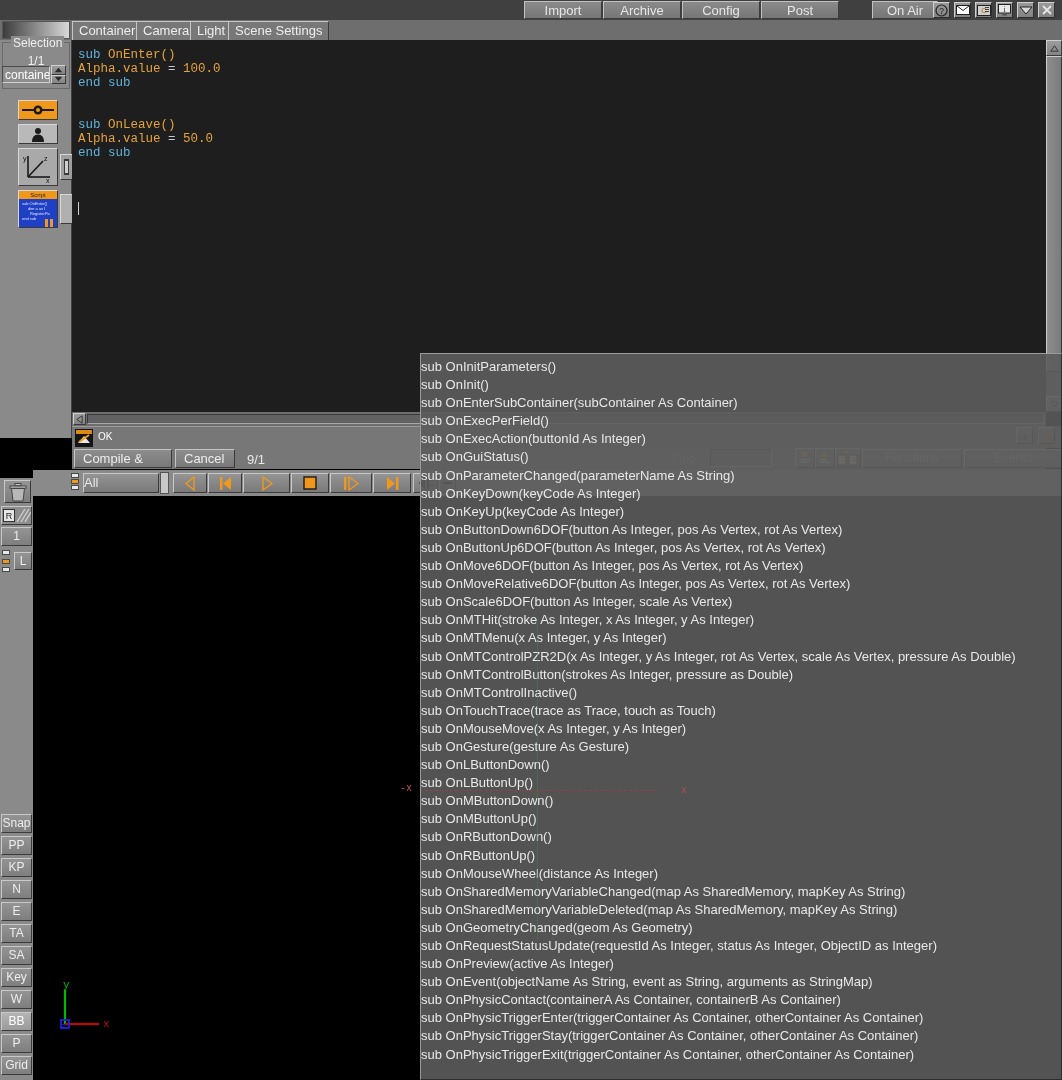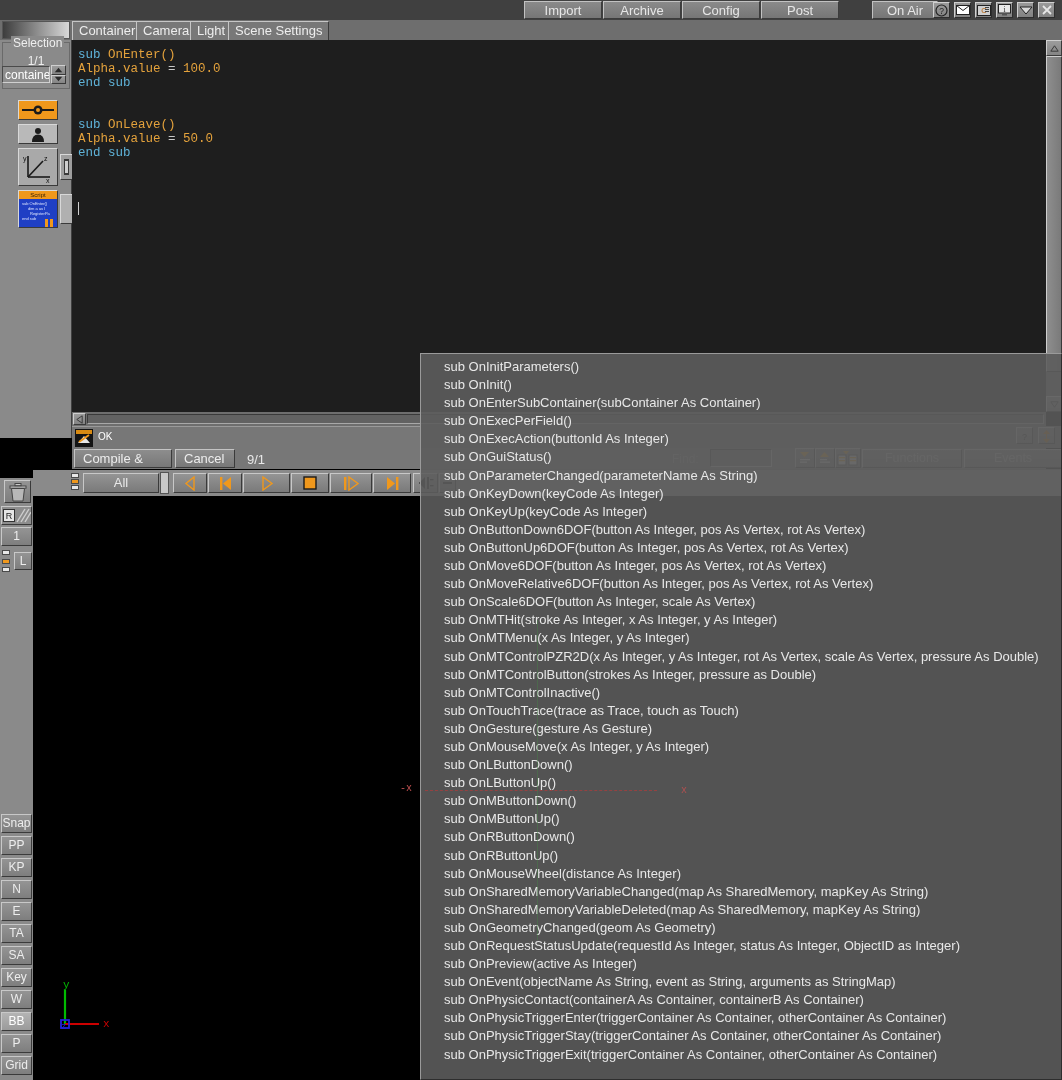--- a/index.html
+++ b/index.html
@@ -147,21 +147,21 @@
 
   
   #transport { position:absolute; left:33px; top:470px; width:1029px; height:26px;
                background:#8a8a8a; }
   #tleds { position:absolute; left:38px; top:3px; width:10px; height:20px; }
   #tleds div { width:8px; height:5px; margin-bottom:1px; border:1px solid #4a4a4a; box-sizing:border-box; }
   #allBtn { position:absolute; left:50px; top:3px; width:76px; height:20px;
             background:linear-gradient(#949494,#7a7a7a);
             border-top:1px solid #c8c8c8; border-left:1px solid #c8c8c8;
             border-right:1px solid #3a3a3a; border-bottom:1px solid #3a3a3a;
-            box-sizing:border-box; color:#e8e8e8; font-size:13px; text-align:center;
+            box-sizing:border-box; color:#e8e8e8; font-size:13px; text-align:left;
             line-height:18px; cursor:pointer; }
   #allHandle { position:absolute; left:127px; top:2px; width:9px; height:22px;
                background:#c8c8c8; border:1px solid #555; box-sizing:border-box; }
   .tbtn2 { position:absolute; top:3px; height:20px;
            background:linear-gradient(#949494,#7a7a7a);
            border-top:1px solid #c8c8c8; border-left:1px solid #c8c8c8;
            border-right:1px solid #3a3a3a; border-bottom:1px solid #3a3a3a;
            box-sizing:border-box; display:flex; align-items:center; justify-content:center;
            cursor:pointer; }
 
@@ -169,21 +169,21 @@
   #viewport { position:absolute; left:33px; top:496px; width:1029px; height:584px;
               background:#000; overflow:hidden; }
 
   
   #dropdown { position:absolute; left:420px; top:353px; width:642px; height:727px;
               background:rgba(92,92,92,0.90);
               border-top:1px solid #9a9a9a; border-left:1px solid #9a9a9a;
               border-right:1px solid #2e2e2e; border-bottom:1px solid #2e2e2e;
               box-sizing:border-box; overflow:hidden; z-index:50; }
   #ddlist { position:absolute; left:0; top:4px; width:100%; }
-  .dditem { height:18.1px; line-height:18.1px; padding-left:23px;
+  .dditem { height:18.1px; line-height:18.1px; 
             color:#e8e8e8; font-size:13px; white-space:nowrap; cursor:pointer; }
   #ddscroll { position:absolute; right:0; top:0; width:8px; height:100%; background:transparent; }
 
   
   .vpline { position:absolute; }
 </style>
 </head>
 <body>
 <div id="root">
 
@@ -537,22 +537,22 @@
         <div class="dditem">sub OnButtonUp6DOF(button As Integer, pos As Vertex, rot As Vertex)</div>
         <div class="dditem">sub OnMove6DOF(button As Integer, pos As Vertex, rot As Vertex)</div>
         <div class="dditem">sub OnMoveRelative6DOF(button As Integer, pos As Vertex, rot As Vertex)</div>
         <div class="dditem">sub OnScale6DOF(button As Integer, scale As Vertex)</div>
         <div class="dditem">sub OnMTHit(stroke As Integer, x As Integer, y As Integer)</div>
         <div class="dditem">sub OnMTMenu(x As Integer, y As Integer)</div>
         <div class="dditem">sub OnMTControlPZR2D(x As Integer, y As Integer, rot As Vertex, scale As Vertex, pressure As Double)</div>
         <div class="dditem">sub OnMTControlButton(strokes As Integer, pressure as Double)</div>
         <div class="dditem">sub OnMTControlInactive()</div>
         <div class="dditem">sub OnTouchTrace(trace as Trace, touch as Touch)</div>
+        <div class="dditem">sub OnMouseMove(x As Integer, y As Integer)</div>
         <div class="dditem">sub OnGesture(gesture As Gesture)</div>
-        <div class="dditem">sub OnMouseMove(x As Integer, y As Integer)</div>
         <div class="dditem">sub OnLButtonDown()</div>
         <div class="dditem">sub OnLButtonUp()</div>
         <div class="dditem">sub OnMButtonDown()</div>
         <div class="dditem">sub OnMButtonUp()</div>
         <div class="dditem">sub OnRButtonDown()</div>
         <div class="dditem">sub OnRButtonUp()</div>
         <div class="dditem">sub OnMouseWheel(distance As Integer)</div>
         <div class="dditem">sub OnSharedMemoryVariableChanged(map As SharedMemory, mapKey As String)</div>
         <div class="dditem">sub OnSharedMemoryVariableDeleted(map As SharedMemory, mapKey As String)</div>
         <div class="dditem">sub OnGeometryChanged(geom As Geometry)</div>

